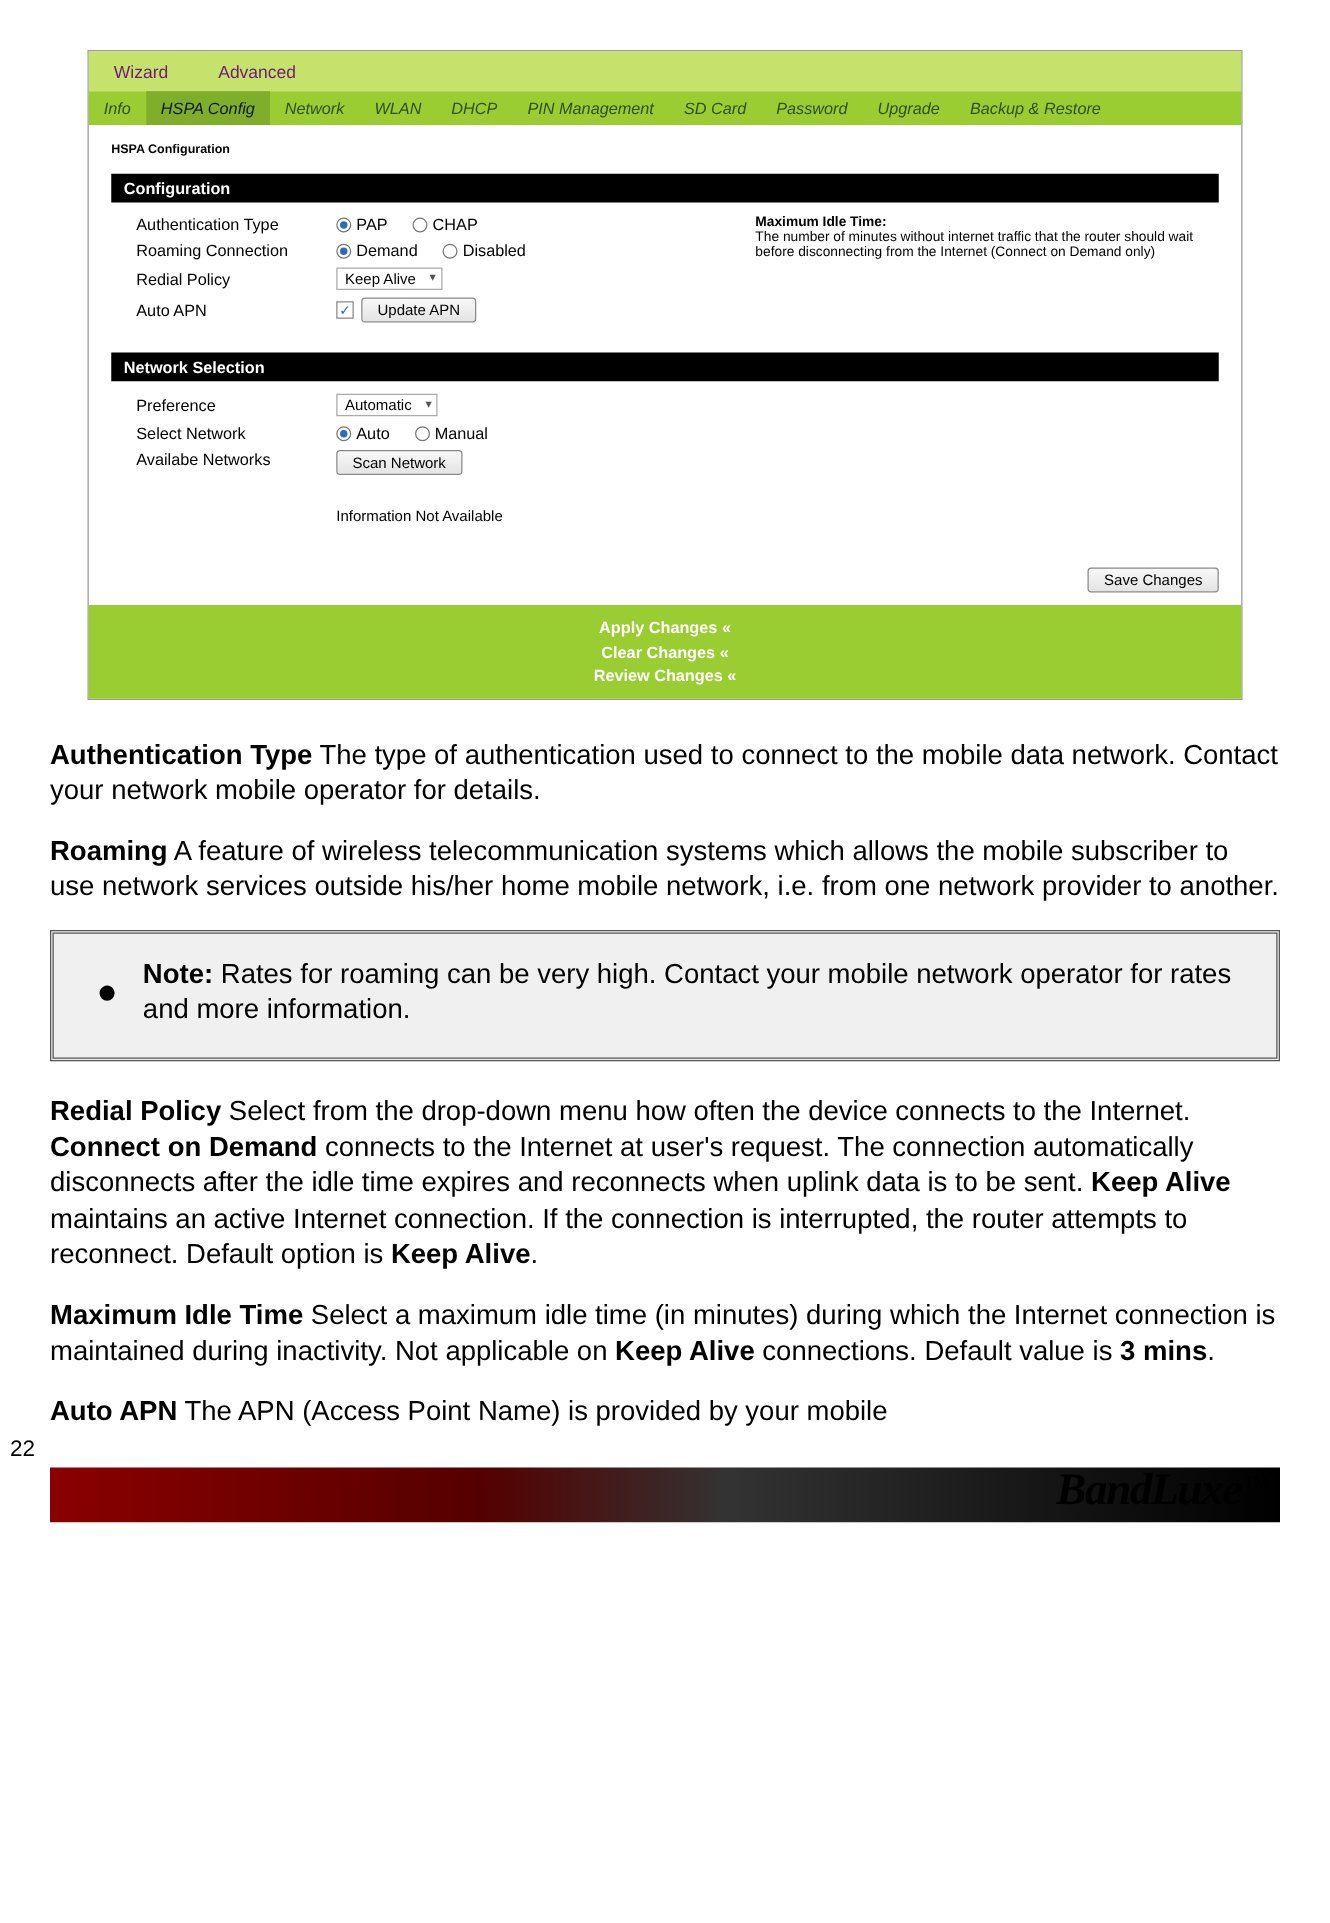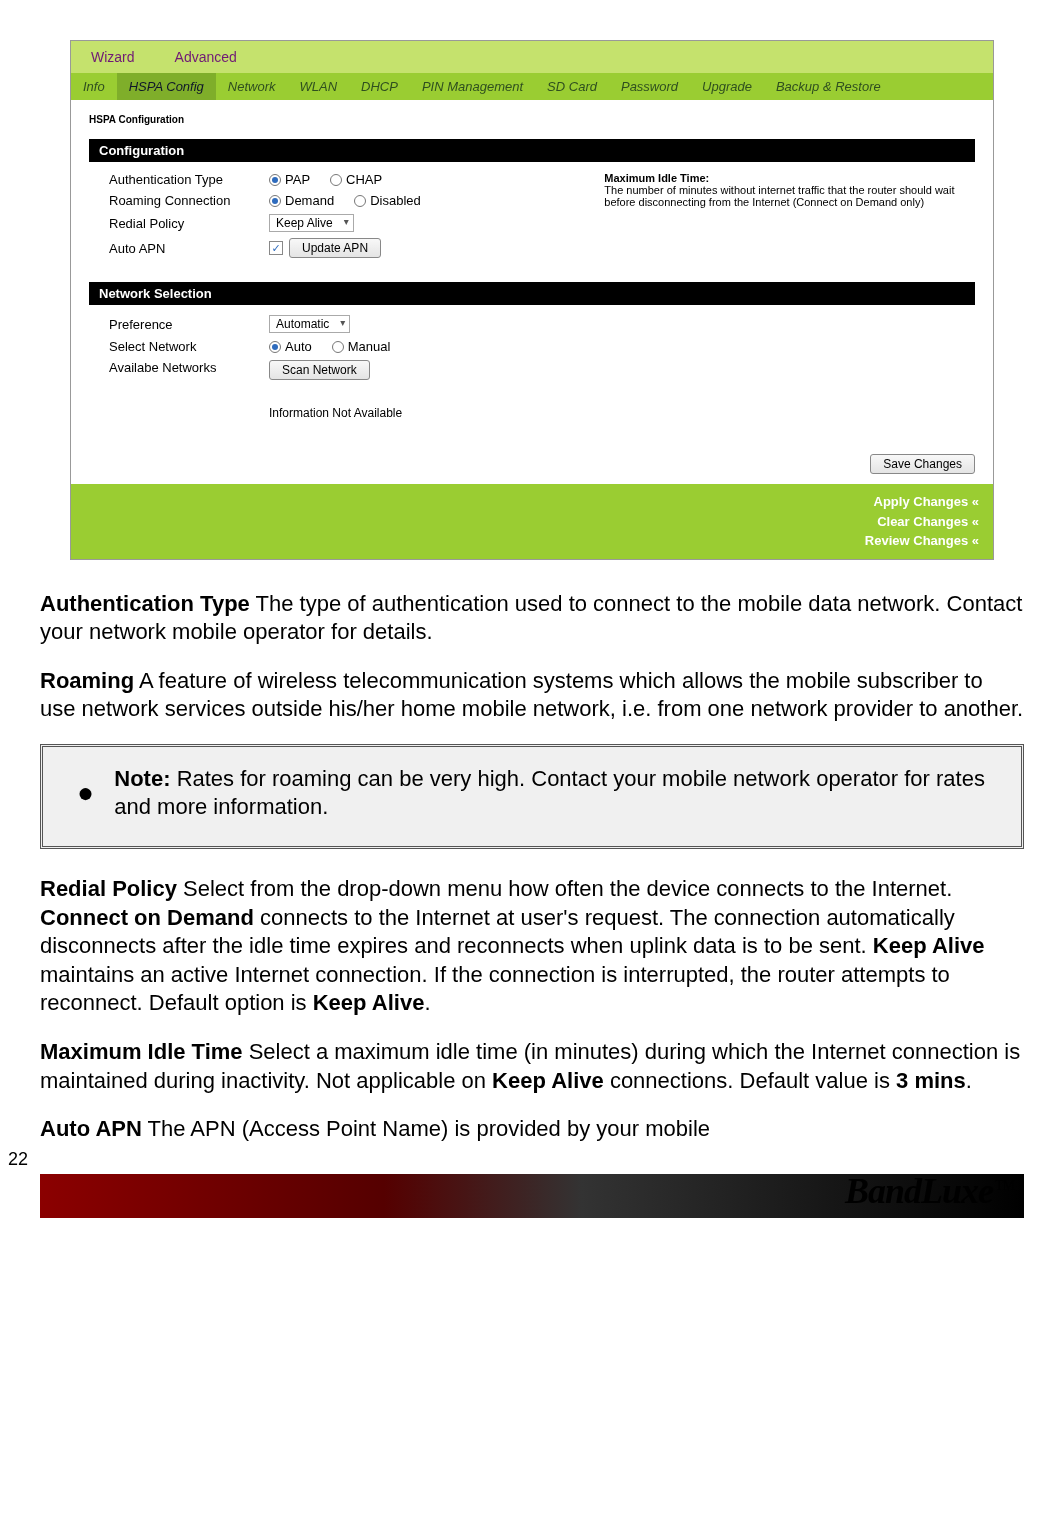--- a/index.html
+++ b/index.html
@@ -79,21 +79,21 @@
     .checkbox {
       width: 14px; height: 14px; border: 1px solid #888; background: #fff; display: inline-flex; align-items: center; justify-content: center; font-size: 11px; color: #2e6bbd;
     }
     .config-right { flex: 1; font-size: 11px; padding-left: 30px; }
     .config-right .mit-title { font-weight: bold; }
     .netsel { padding: 10px 20px 10px 20px; font-size: 13px; }
     .info-not { font-size: 12px; margin-top: 20px; }
     .save-row { text-align: right; padding: 0 18px 10px 0; }
     .footer-links {
       background: #9acd32;
-      text-align: right;
+      text-align: center;
       padding: 8px 14px;
       font-size: 13px;
       line-height: 1.5;
     }
     .footer-links .flink { color: #fff; font-weight: bold; }
     .doc-text { font-size: 22px; line-height: 1.3; margin: 8px 0 20px 0; }
     .doc-text b { font-weight: bold; }
     .note-box {
       border: 3px double #555;
       background: #f0f0f0;

